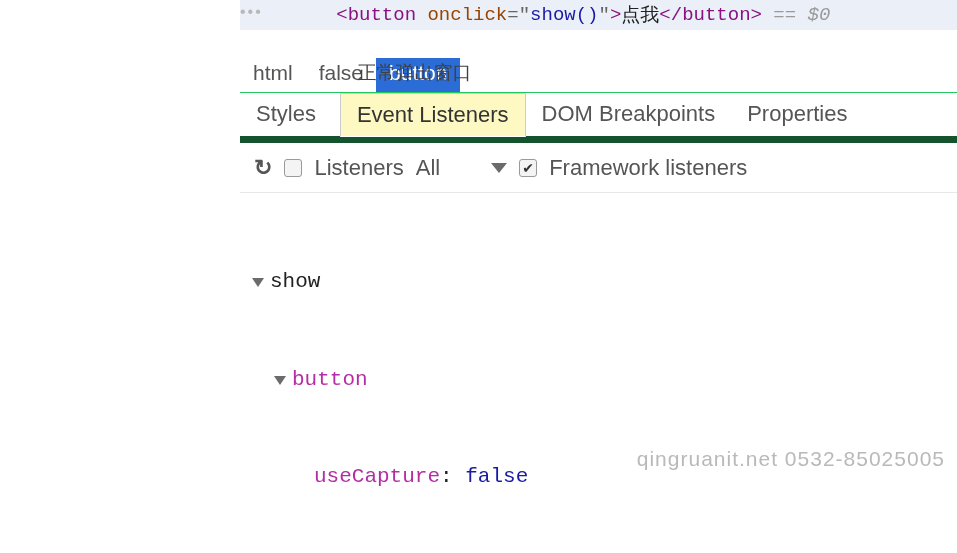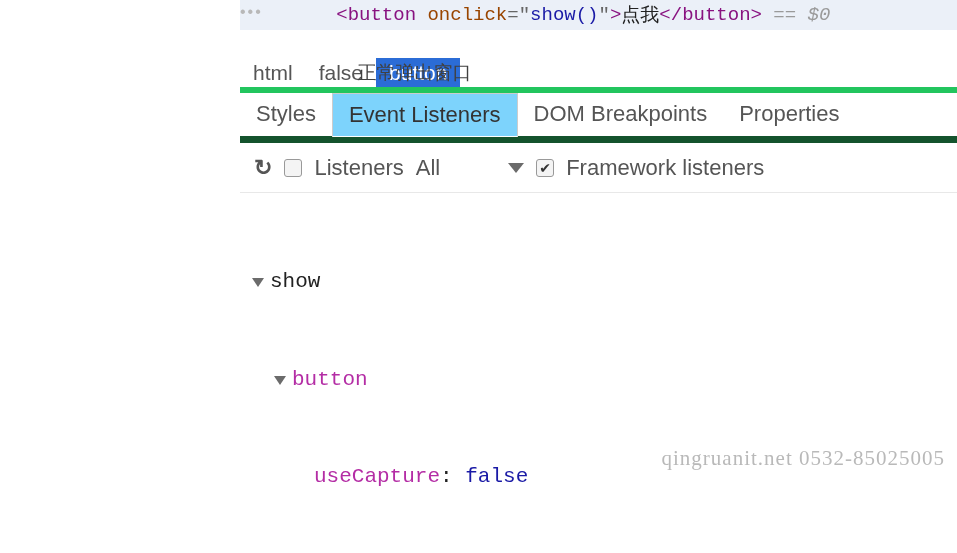--- a/index.html
+++ b/index.html
@@ -55,21 +55,21 @@
   .attr-val { color: #1a1aa6; }
   .text-content { color: #222; }
   .eq0 { color: #9a9a9a; font-style: italic; }
   .comment { color: #404040; }
   
   .crumbs {
     display: flex;
     align-items: stretch;
     height: 35px;
     margin-top: 28px;
-    border-bottom: 6px solid #22c55e;
+    border-bottom: 1px solid #22c55e;
     font-family: "Segoe UI", Arial, sans-serif;
     font-size: 21px;
     text-align: right;
   }
   .crumb {
     padding: 3px 13px 0 13px;
     color: #555;
     cursor: default;
   }
   .crumb.selected {
@@ -82,25 +82,26 @@
     border-bottom: 7px solid #14532d;
     font-family: "Segoe UI", Arial, sans-serif;
     font-size: 22px;
     color: #555;
   }
   .tab {
     padding: 8px 16px;
     cursor: default;
   }
   .tab.active {
-    background: #7dd3fc;
+    background: #fef9c3;
     border: 1px solid #ccc;
     border-bottom: 1px solid #fff;
     margin-bottom: -1px;
     color: #333;
+    margin-left: 8px;
   }
   
   .toolbar {
     display: flex;
     align-items: center;
     height: 50px;
     padding: 0 14px;
     font-family: "Segoe UI", Arial, sans-serif;
     font-size: 22px;
     color: #555;
@@ -119,21 +120,21 @@
     display: inline-flex;
     align-items: center;
     justify-content: center;
     font-size: 14px;
     color: #333;
     background: #f4f4f4;
   }
   .select-wrap {
     display: flex;
     align-items: center;
-    gap: 68px;
+    gap: 51px;
   }
   .tri-down {
     width: 0; height: 0;
     border-left: 8px solid transparent;
     border-right: 8px solid transparent;
     border-top: 10px solid #6b6b6b;
   }
   
   .tree {
     padding: 8px 12px;
@@ -153,21 +154,21 @@
     border-top: 9px solid #6b6b6b;
   }
   .k-prop { color: #b42da5; }
   .k-val { color: #1a1aa6; }
   .k-button { color: #b42da5; }
   .watermark {
     position: absolute;
     right: 12px;
     bottom: 82px;
     color: #b9b9b9;
-    font-family: Liberation Serif, serif;
+    font-family: Liberation Sans, sans-serif;
     font-size: 21px;
     letter-spacing: 1px;
   }
 </style>
 </head>
 <body>
 
 <div class="left-gutter"></div>
 
 <div class="main">

